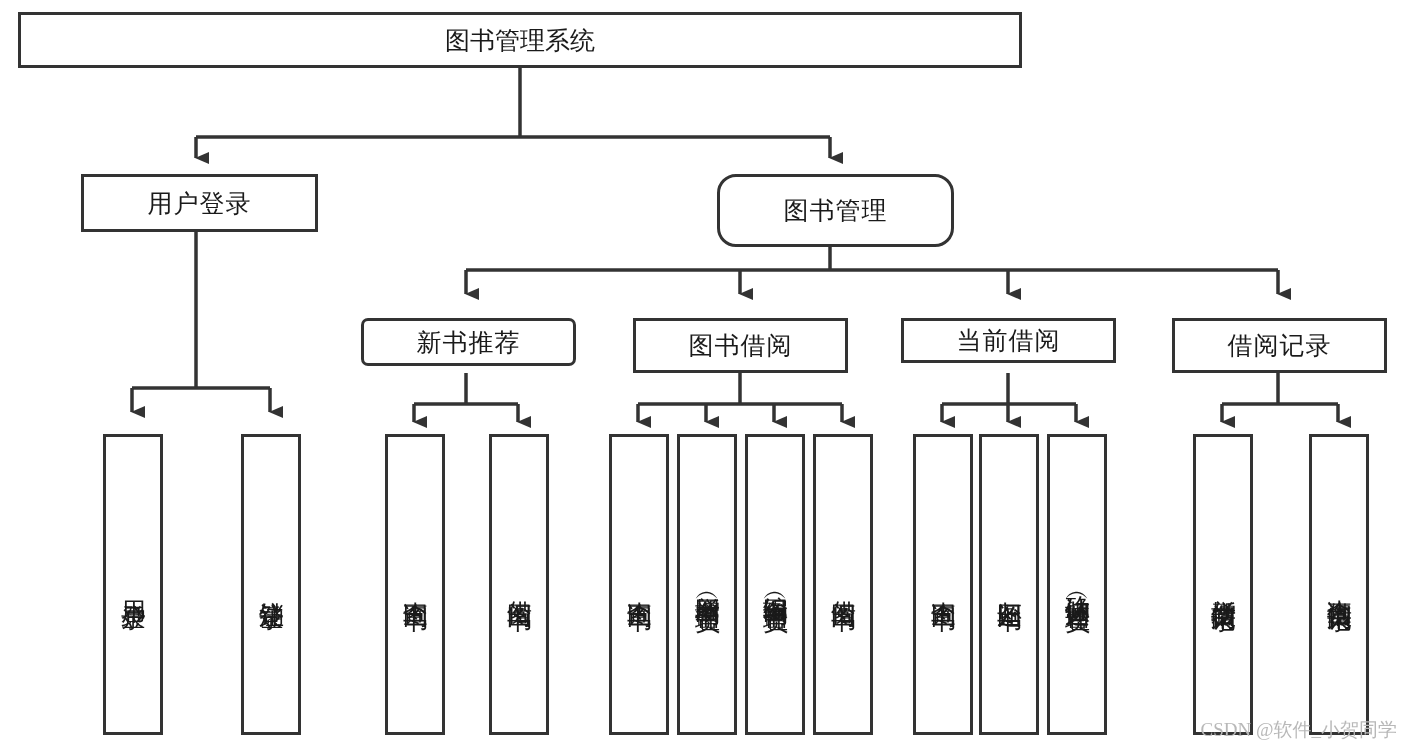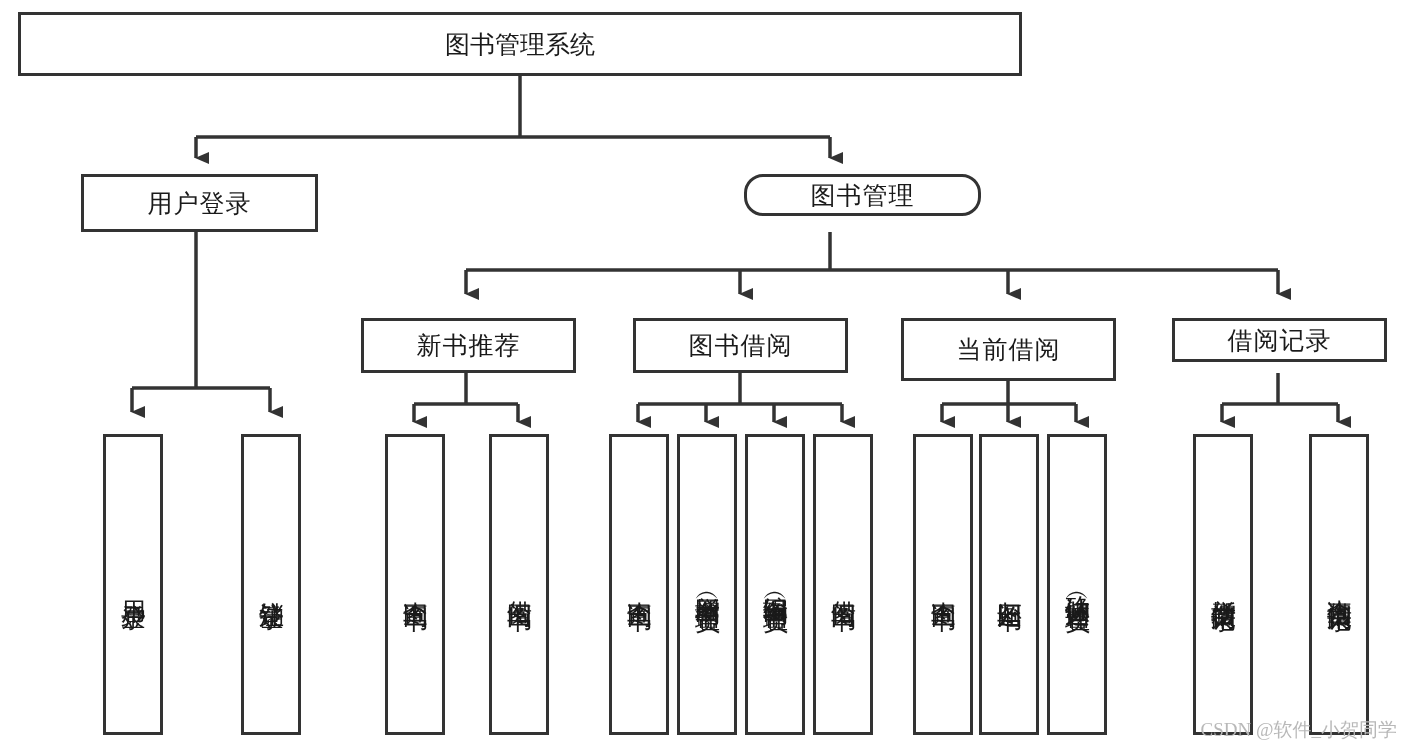--- a/index.html
+++ b/index.html
@@ -116,45 +116,45 @@
       <line x1="1008" y1="404" x2="1008" y2="422" marker-end="url(#arrow)"></line>
       <line x1="1076" y1="404" x2="1076" y2="422" marker-end="url(#arrow)"></line>
 
       <line x1="1278" y1="373" x2="1278" y2="404"></line>
       <line x1="1222" y1="404" x2="1338" y2="404"></line>
       <line x1="1222" y1="404" x2="1222" y2="422" marker-end="url(#arrow)"></line>
       <line x1="1338" y1="404" x2="1338" y2="422" marker-end="url(#arrow)"></line>
     </g>
   </svg>
 
-  <div class="node node-root" style="left:18px; top:12px; width:1004px; height:64px;">
+  <div class="node node-root" style="left:18px; top:12px; width:1004px; height:56px;">
     <span>图书管理系统</span>
   </div>
 
   <div class="node node-h" style="left:81px; top:174px; width:237px; height:58px;">
     <span>用户登录</span>
   </div>
 
-  <div class="node node-h" style="left:744px; top:174px; width:237px; height:42px;border-radius:19px;">
+  <div class="node node-h" style="left:717px; top:174px; width:237px; height:73px;border-radius:19px;">
     <span>图书管理</span>
   </div>
 
-  <div class="node node-h" style="left:361px; top:318px; width:215px; height:55px;">
+  <div class="node node-h" style="left:361px; top:318px; width:215px; height:48px;border-radius:7px;">
     <span>新书推荐</span>
   </div>
 
   <div class="node node-h" style="left:633px; top:318px; width:215px; height:55px;font-family:Liberation Serif, serif;">
     <span>图书借阅</span>
   </div>
 
-  <div class="node node-h" style="left:901px; top:318px; width:215px; height:63px;">
+  <div class="node node-h" style="left:901px; top:318px; width:215px; height:45px;">
     <span>当前借阅</span>
   </div>
 
-  <div class="node node-h" style="left:1172px; top:318px; width:215px; height:44px;">
+  <div class="node node-h" style="left:1172px; top:318px; width:215px; height:55px;">
     <span>借阅记录</span>
   </div>
 
   <div class="node node-v" style="left:103px; top:434px; width:60px; height:301px;">
     <span class="vlabel">用户登录</span>
   </div>
 
   <div class="node node-v" style="left:241px; top:434px; width:60px; height:301px;">
     <span class="vlabel">注销登录</span>
   </div>

